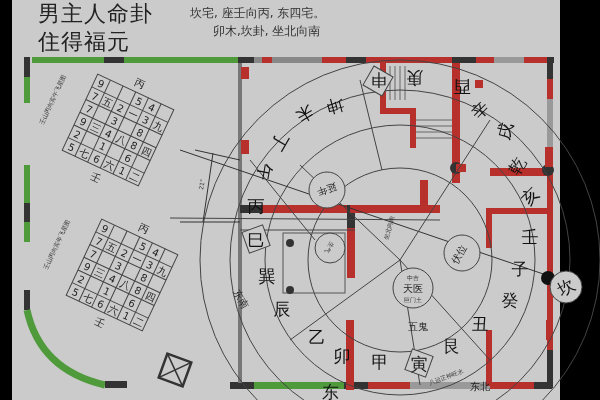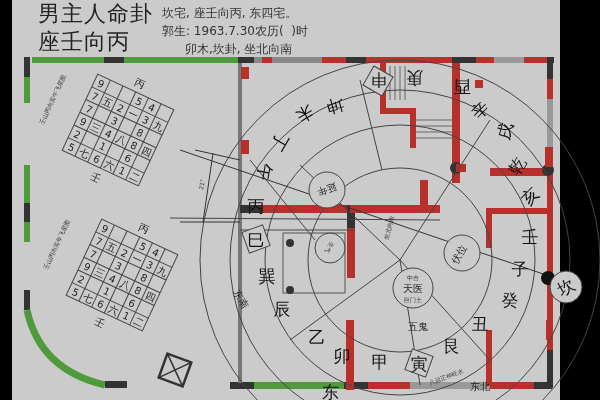--- a/index.html
+++ b/index.html
@@ -2,43 +2,42 @@
 <html><head>
 <meta charset="utf-8">
 <style>
   html,body{margin:0;padding:0;}
   body{width:600px;height:400px;background:#c9c9c9;position:relative;overflow:hidden;font-family:"DejaVu Sans",sans-serif;color:#222;}
   .frame-left{position:absolute;left:0;top:0;width:12px;height:400px;background:#000;}
   .frame-right{position:absolute;right:0;top:0;width:40px;height:400px;background:#000;}
   .canvas{position:absolute;left:12px;top:0;width:548px;height:400px;background:#cbcbcb;}
   .title{position:absolute;left:38px;top:2px;font-size:22px;line-height:28px;font-family:Liberation Mono, monospace;color:#222;letter-spacing:1px;}
   .info{position:absolute;left:162px;top:4px;font-size:12px;line-height:18px;color:#333;}
-  .info div{white-space:pre;}
+  .info div{white-space:pre;margin-left:28px;}
   svg{position:absolute;left:0;top:0;}
   .lbl{font-family:"DejaVu Sans",sans-serif;fill:#222;}
   .lbl-big{font-family:"DejaVu Serif",serif;fill:#111;font-size:17px;}
   .lbl-sm{font-size:6px;fill:#333;}
   .lbl-mid{font-size:10px;fill:#222;}
 </style>
 </head>
 <body>
 
 <div class="frame-left"></div>
 <div class="frame-right"></div>
 
 <div class="canvas"></div>
 
 <div class="title">
   <div>男主人命卦</div>
-  <div>座壬向丙</div>
+  <div>住得福元</div>
 </div>
 
 <div class="info">
   <div>坎宅, 座壬向丙, 东四宅。</div>
-  <div>郭生: 1963.7.30农历(  )时</div>
   <div>      卯木,坎卦, 坐北向南</div>
 </div>
 
 <svg width="600" height="400" viewBox="0 0 600 400">
 
   <g>
     <rect x="32" y="57" width="206" height="6" fill="#4f9a3a"></rect>
     <rect x="104" y="57" width="20" height="6" fill="#333"></rect>
     <rect x="238" y="57" width="16" height="6" fill="#333"></rect>
     <rect x="254" y="57" width="90" height="6" fill="#888"></rect>

